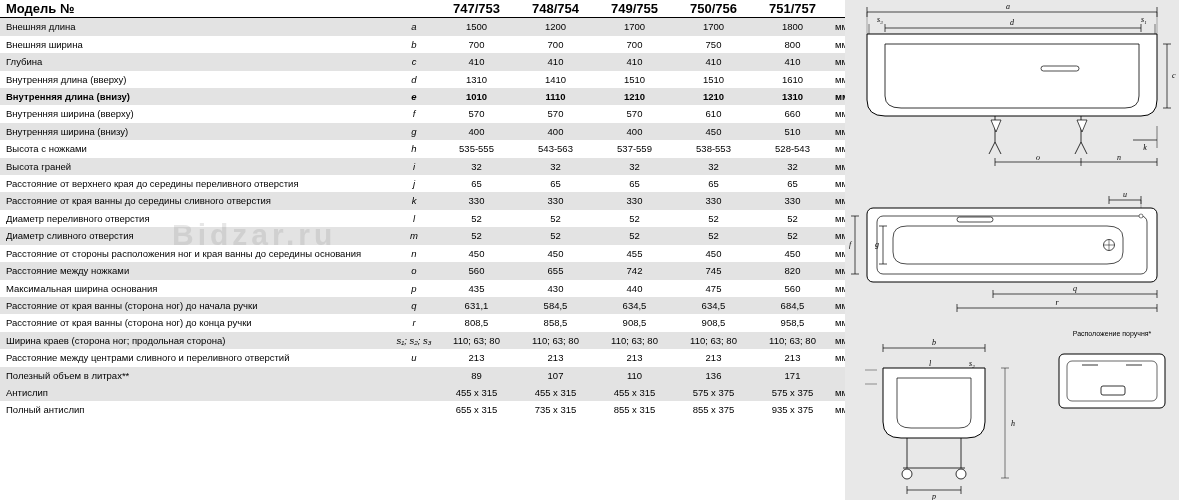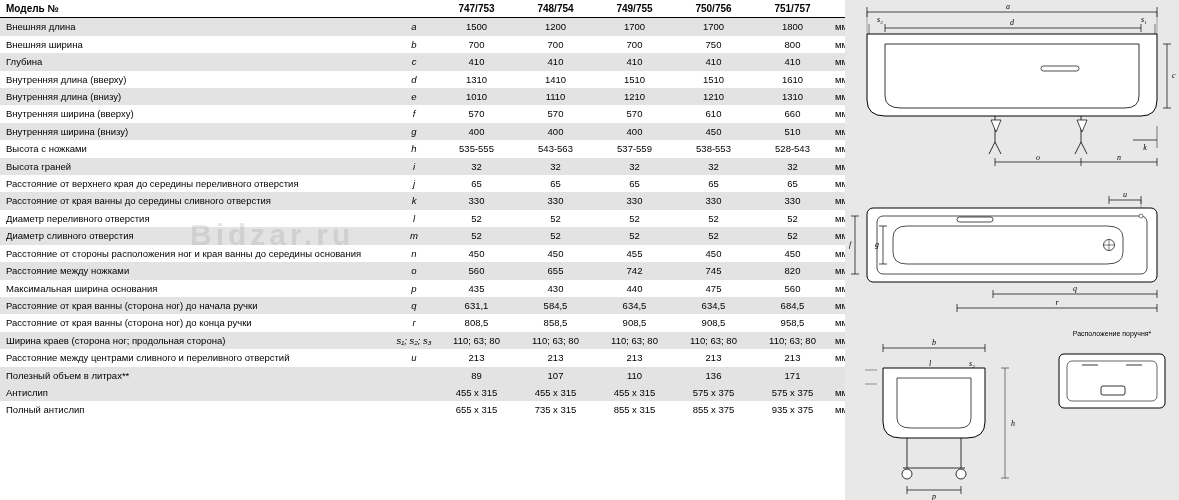--- a/index.html
+++ b/index.html
@@ -44,29 +44,29 @@
   }
   .c-label  { width: 385px; padding-left: 6px !important; text-align: left; }
   .c-sym    { width: 46px;  text-align: center; font-style: italic; }
   .c-val    { width: 79px;  text-align: center; }
   .c-unit   { width: 38px;  text-align: left; padding-left: 3px !important; }
   tr.shade td { background: #e3e3e3; }
   tr.plain td { background: #ffffff; }
   tr.head td {
     background: #ffffff;
     font-weight: bold;
-    font-size: 10px;
+    font-size: 13px;
     border-bottom: 1px solid #000;
   }
   tr.head td.c-label { font-weight: bold; }
-  tr.bold td { font-weight: normal; }
+  tr.bold td { font-weight: bold; }
   .sym-sub { font-style: italic; }
   .watermark {
     position: absolute;
-    left: 190px;
+    left: 172px;
     top: 218px;
     font-size: 30px;
     letter-spacing: 4px;
     color: rgba(120,120,120,0.18);
     font-weight: bold;
     pointer-events: none;
     user-select: none;
   }
   
   .diagrams {

